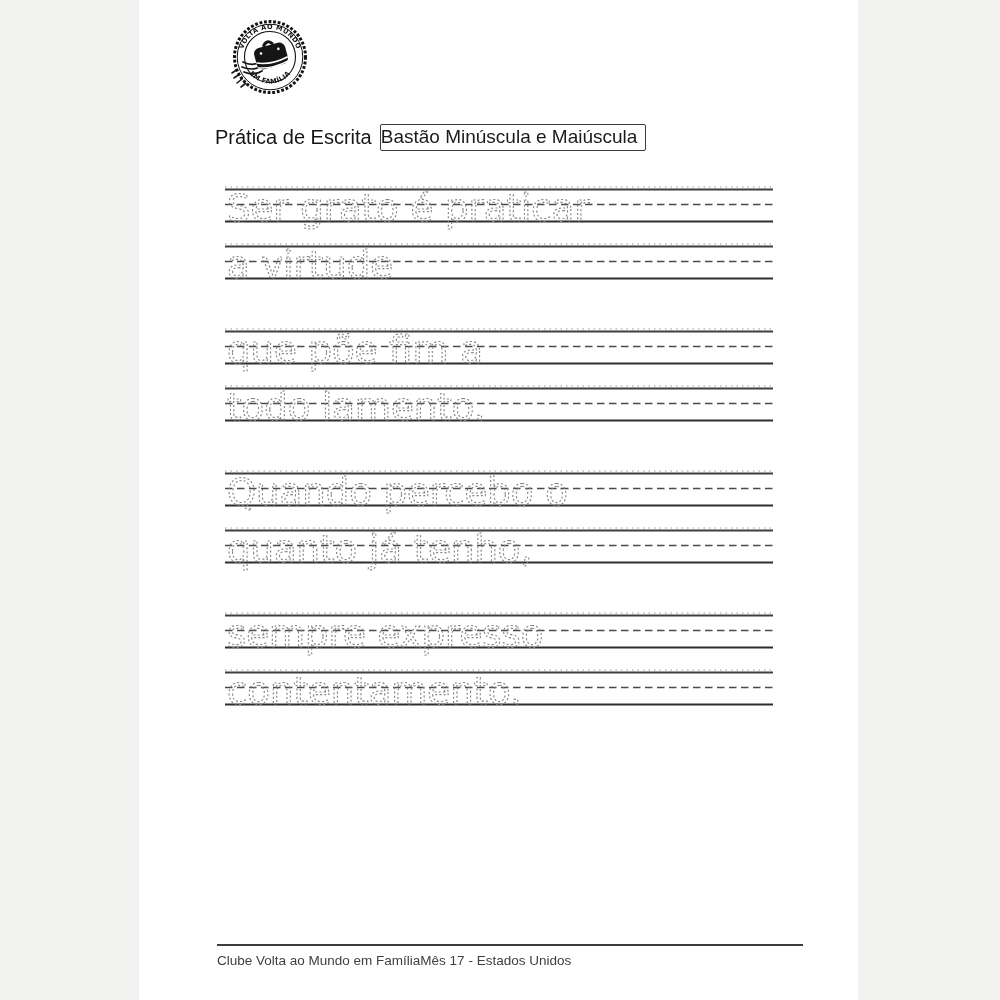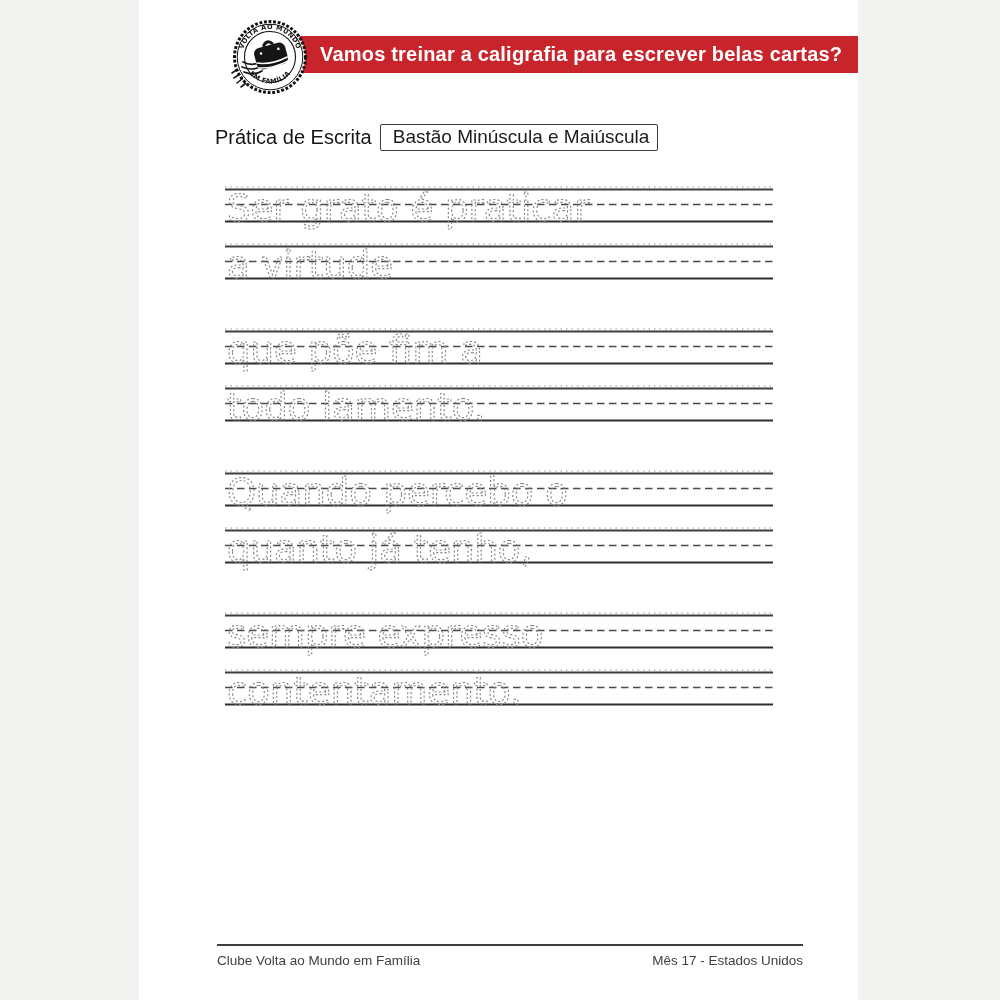--- a/index.html
+++ b/index.html
@@ -11,49 +11,46 @@
   .banner{position:absolute;left:148px;top:36px;width:571px;height:37px;background:#c8242c;
           border-radius:15px 0 0 15px;}
   .banner-text{display:block;padding-left:33px;line-height:37px;font-size:20px;font-weight:600;
                color:#ffffff;letter-spacing:.2px;white-space:nowrap;}
   .logo{position:absolute;left:91px;top:17px;width:80px;height:80px;}
 
   
   .title-row{position:absolute;left:76px;top:124px;display:flex;align-items:center;gap:8px;}
   .title-label{font-size:20px;color:#161616;font-weight:500;white-space:nowrap;}
   .title-box{font-size:19px;color:#1b1b1b;border:1.5px solid #3c3c3c;border-radius:2px;
-             padding:1px 8px 2px 12px;white-space:nowrap;background:#fff;}
+             padding:1px 8px 2px 0;white-space:nowrap;background:#fff;}
 
   
   .pset{position:absolute;left:86px;width:548px;height:58px;overflow:visible;}
   .trace{font-family:"DejaVu Sans",sans-serif;font-size:37px;fill:none;stroke:#878787;
          stroke-width:1.15;stroke-dasharray:2 2.2;}
   .gl-dot{stroke:#9a9a9a;stroke-width:1;stroke-dasharray:1.5 4;}
   .gl-top{stroke:#3f3f3f;stroke-width:1.8;}
   .gl-mid{stroke:#4a4a4a;stroke-width:1.4;stroke-dasharray:7.5 4.5;}
   .gl-bot{stroke:#2e2e2e;stroke-width:2;}
 
   
   .footer-rule{position:absolute;left:78px;top:944px;width:586px;height:2px;background:#3d3d3d;}
   .footer-row{position:absolute;left:78px;top:953px;width:586px;display:flex;
-              justify-content:space-between;font-size:13.5px;color:#3f3f3f;}
+              font-size:13.5px;color:#3f3f3f;}
 
   
   .arc-text{font-family:"DejaVu Sans",sans-serif;font-size:6.6px;font-weight:bold;fill:#141414;
             letter-spacing:.4px;}
 </style>
 </head>
 <body>
 
 <div class="stage">
   <div class="page">
 
-    <div class="banner">
-      <span class="banner-text">Vamos treinar a caligrafia para escrever belas cartas?</span>
-    </div>
 
     <svg class="logo" viewBox="0 0 80 80">
 
       <g stroke="#1a1a1a" stroke-width="1.6" stroke-linecap="round">
         <line x1="2" y1="56" x2="11" y2="50"></line>
         <line x1="4" y1="61" x2="14" y2="54"></line>
         <line x1="7" y1="66" x2="17" y2="58"></line>
         <line x1="11" y1="70" x2="20" y2="63"></line>
       </g>
       <circle cx="40" cy="40" r="35.5" fill="#ffffff" stroke="#111111" stroke-width="3" stroke-dasharray="2.8 1.8"></circle>

